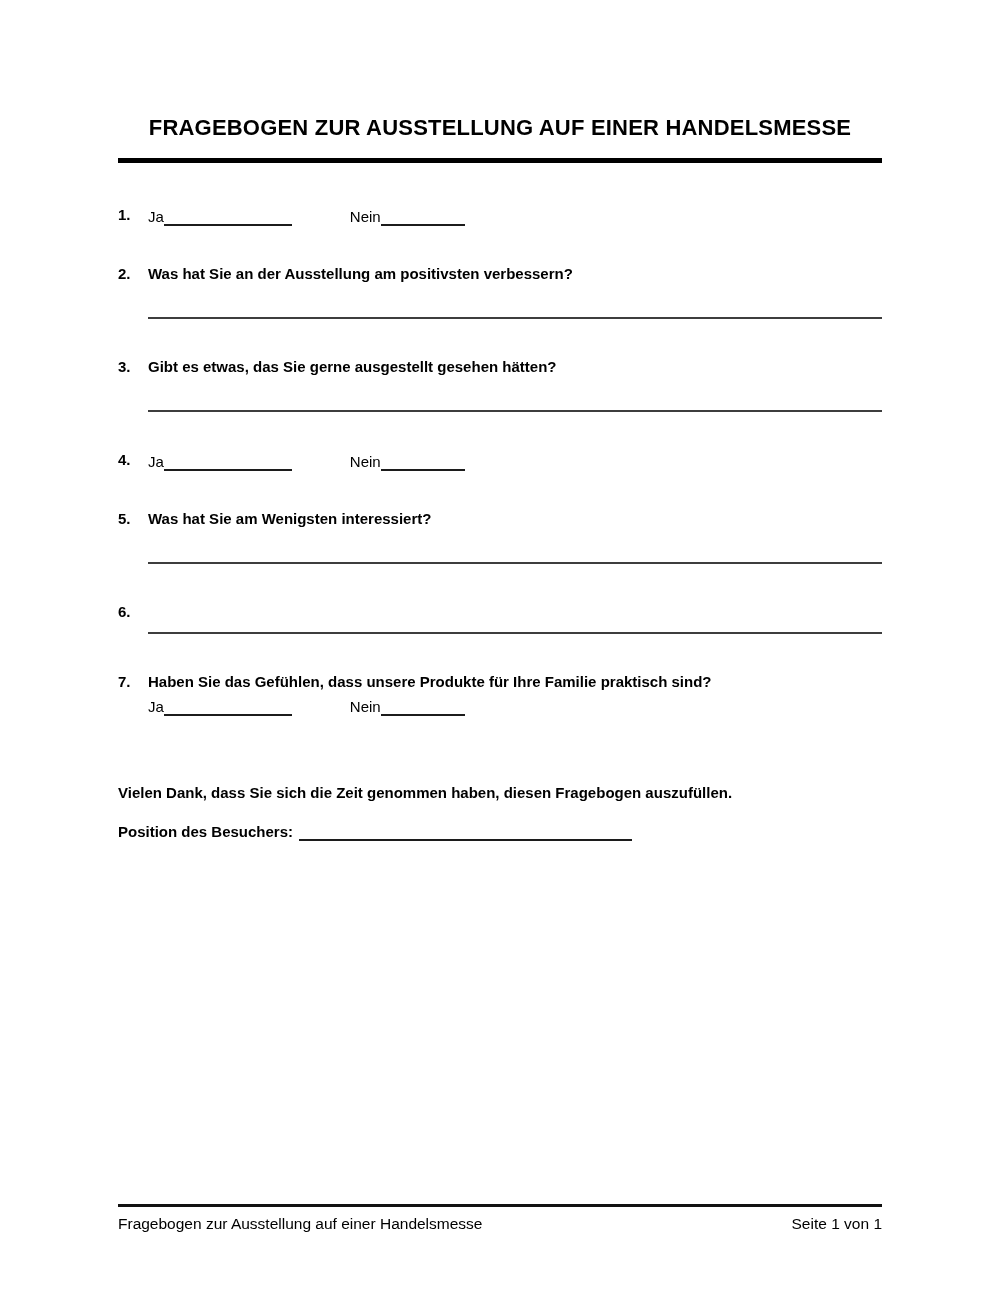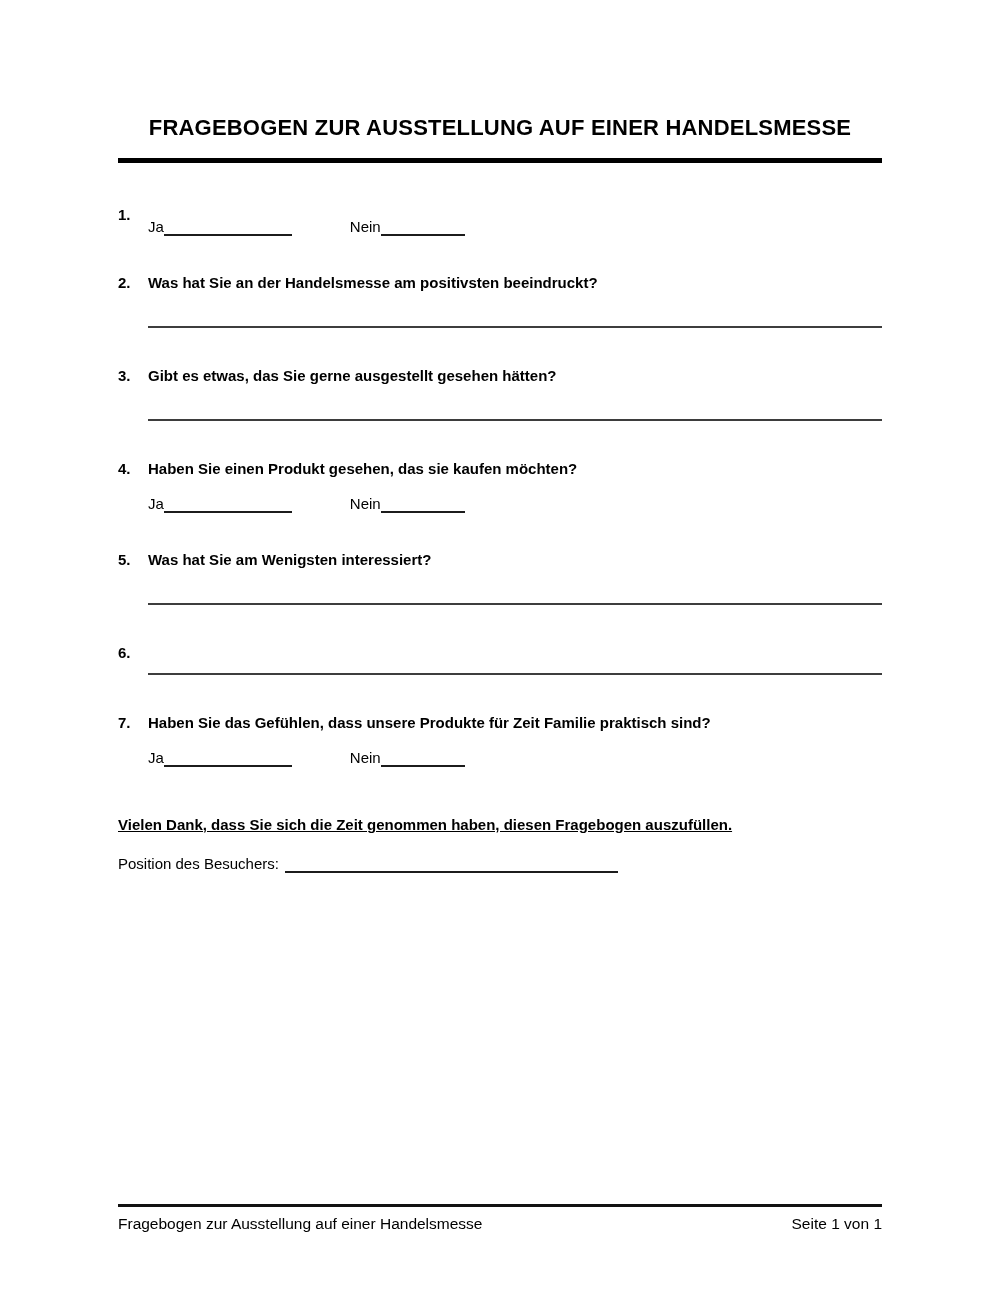--- a/index.html
+++ b/index.html
@@ -43,49 +43,48 @@
     width: 30px;
     flex: none;
     font-weight: bold;
   }
   .qbody { flex: 1; min-width: 0; }
   .qtext {
     font-weight: bold;
     max-width: 690px;
   }
   .yesno {
-    margin-top: 12px;
+    margin-top: 2px;
     height: 20px;
     font-weight: normal;
     font-size: 15px;
   }
   .blank {
     display: inline-block;
     height: 14px;
     border-bottom: 2px solid #1c1c1c;
     vertical-align: -4px;
   }
   .blank.ja   { width: 128px; }
   .blank.nein { width: 84px; }
   .yesno .gap { display: inline-block; width: 58px; }
   .answer-line {
     margin-top: 32px;
     height: 0;
     border-bottom: 2px solid #3d3d3d;
   }
   .closing {
-    margin-top: 47px;
+    margin-top: 66px;
     font-weight: bold;
     font-size: 15px;
     line-height: 23px;
-    text-decoration: underline;
   }
   .field {
     margin-top: 16px;
-    font-weight: normal;
+    font-weight: bold;
     font-size: 15px;
     line-height: 23px;
   }
   .field .blank { margin-left: 6px; }
   .blank.w-pos { width: 333px; }
   .blank.w-art { width: 320px; }
   .footer {
     position: absolute;
     left: 118px;
     top: 1204px;
@@ -116,37 +115,36 @@
     <div class="qbody">
       <div class="yesno">
         <span>Ja</span><span class="blank ja"></span><span class="gap"></span><span>Nein</span><span class="blank nein"></span>
       </div>
     </div>
   </div>
 
   <div class="q">
     <div class="qnum">2.</div>
     <div class="qbody">
-      <div class="qtext">Was hat Sie an der Handelsmesse am positivsten beeindruckt?</div>
+      <div class="qtext">Was hat Sie an der Ausstellung am positivsten verbessern?</div>
       <div class="answer-line"></div>
     </div>
   </div>
 
   <div class="q">
     <div class="qnum">3.</div>
     <div class="qbody">
       <div class="qtext">Gibt es etwas, das Sie gerne ausgestellt gesehen hätten?</div>
       <div class="answer-line"></div>
     </div>
   </div>
 
   <div class="q">
     <div class="qnum">4.</div>
     <div class="qbody">
-      <div class="qtext">Haben Sie einen Produkt gesehen, das sie kaufen möchten?</div>
       <div class="yesno">
         <span>Ja</span><span class="blank ja"></span><span class="gap"></span><span>Nein</span><span class="blank nein"></span>
       </div>
     </div>
   </div>
 
   <div class="q">
     <div class="qnum">5.</div>
     <div class="qbody">
       <div class="qtext">Was hat Sie am Wenigsten interessiert?</div>
@@ -157,21 +155,21 @@
   <div class="q">
     <div class="qnum">6.</div>
     <div class="qbody">
       <div class="answer-line"></div>
     </div>
   </div>
 
   <div class="q">
     <div class="qnum">7.</div>
     <div class="qbody">
-      <div class="qtext">Haben Sie das Gefühlen, dass unsere Produkte für Zeit Familie praktisch sind?</div>
+      <div class="qtext">Haben Sie das Gefühlen, dass unsere Produkte für Ihre Familie praktisch sind?</div>
       <div class="yesno">
         <span>Ja</span><span class="blank ja"></span><span class="gap"></span><span>Nein</span><span class="blank nein"></span>
       </div>
     </div>
   </div>
 
   <div class="closing">Vielen Dank, dass Sie sich die Zeit genommen haben, diesen Fragebogen auszufüllen.</div>
 
   <div class="field">
     <span>Position des Besuchers:</span><span class="blank w-pos"></span>

